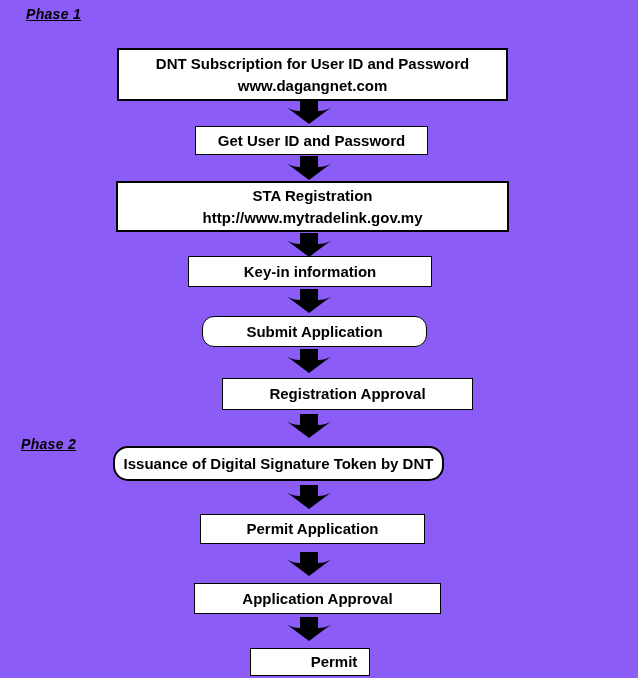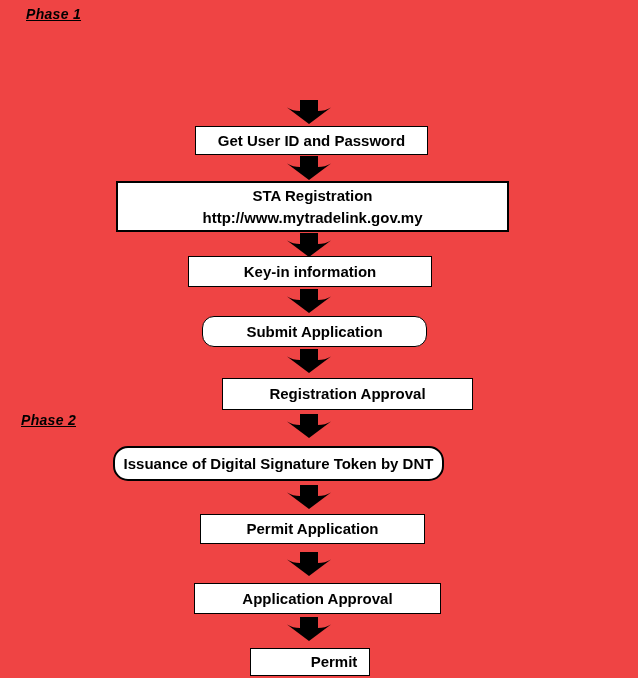--- a/index.html
+++ b/index.html
@@ -1,35 +1,35 @@
 <!DOCTYPE html>
 <html><head>
 <meta charset="utf-8">
 <style>
   html, body { margin: 0; padding: 0; background: #ffffff; }
   .canvas {
     position: relative;
     width: 638px;
     height: 678px;
-    background: #ef4444;
+    background: #8b5cf6;
     font-family: "Liberation Sans", sans-serif;
     color: #000000;
     overflow: hidden;
   }
   .phase {
     position: absolute;
     font-size: 14px;
     font-weight: bold;
     font-style: italic;
     text-decoration: underline;
     color: #000000;
     letter-spacing: 0.3px;
   }
   .phase-1 { left: 26px; top: 6px; }
-  .phase-2 { left: 21px; top: 412px; }
+  .phase-2 { left: 21px; top: 436px; }
 
   .node {
     position: absolute;
     box-sizing: border-box;
     border: 1px solid #000000;
     background: #ffffff;
     display: flex;
     flex-direction: column;
     align-items: center;
     justify-content: center;
@@ -71,20 +71,24 @@
   .a9 { top: 617px; }
 </style>
 </head>
 <body>
 
 <div class="canvas">
 
   <div class="phase phase-1">Phase 1</div>
   <div class="phase phase-2">Phase 2</div>
 
+  <div class="node n1">
+    <span class="line">DNT Subscription for User ID and Password</span>
+    <span class="line">www.dagangnet.com</span>
+  </div>
 
   <svg class="arrow a1" viewBox="0 0 50 24" xmlns="http://www.w3.org/2000/svg" aria-hidden="true">
     <path d="M16 0 L34 0 L34 11 Q41 11 47 7.5 L25 24 L3 7.5 Q9 11 16 11 Z"></path>
   </svg>
 
   <div class="node n2">
     <span class="line">Get User ID and Password</span>
   </div>
 
   <svg class="arrow a2" viewBox="0 0 50 24" xmlns="http://www.w3.org/2000/svg" aria-hidden="true">

